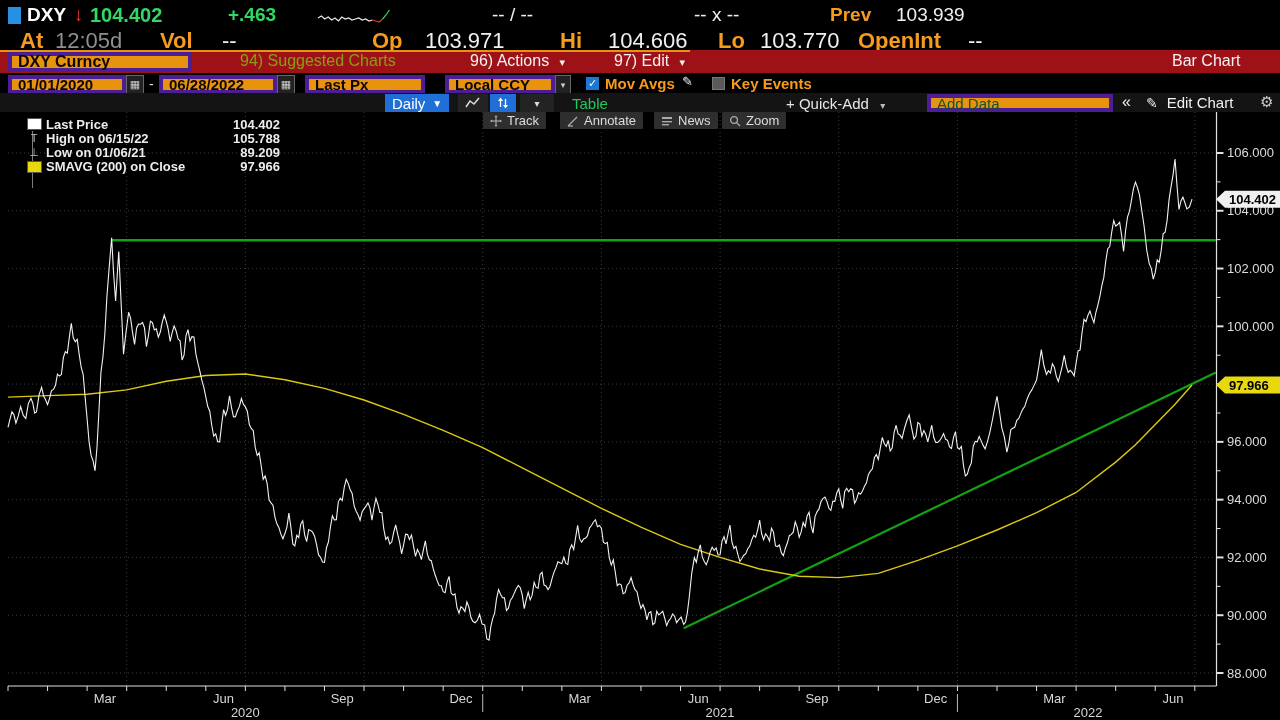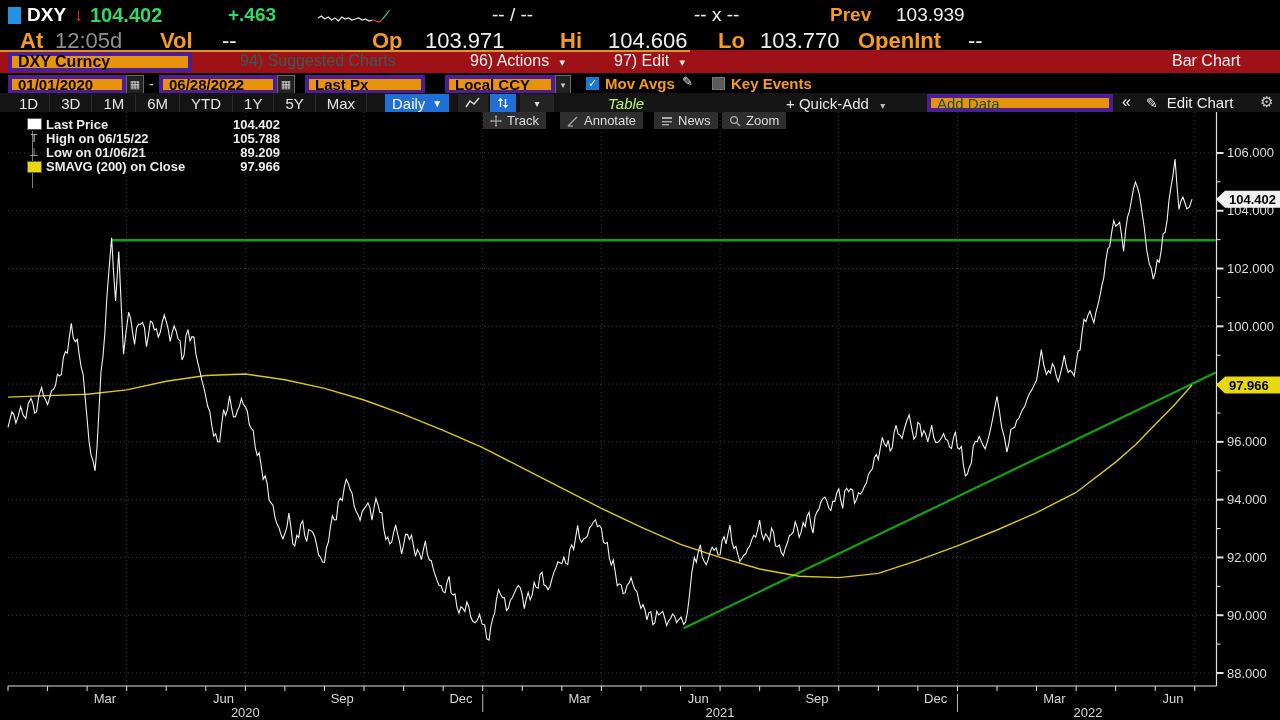--- a/index.html
+++ b/index.html
@@ -10,21 +10,21 @@
   .olab{color:#f79b1e;font-weight:700;}
   .wval{color:#f0f0f0;}
   .gval{color:#31d863;font-weight:700;}
   .gray{color:#8f8f8f;}
   .r1{font-size:19px;}
   .r2{font-size:22px;}
   
   #redbar{left:0;top:50px;width:1280px;height:23px;background:#9e1116;}
   #tabline{left:0;top:50px;width:690px;height:2px;background:#e8930e;}
   .redbtn{color:#f2f2f2;font-size:16px;top:2px;}
-  .dimred{color:#0f766e;opacity:.75;}
+  .dimred{color:#84cc16;opacity:.75;}
   .fieldtxt{color:#0d0600;font-size:15px;font-weight:700;}
   .ofield{background:#e8930e;border:4px solid #4c1d95;display:flex;align-items:center;padding:0 6px;box-sizing:border-box;height:19px;}
   .minibox{background:#222;border:1px solid #666;color:#ccc;display:flex;align-items:center;justify-content:center;box-sizing:border-box;height:19px;font-size:11px;}
   .cb{width:13px;height:13px;display:flex;align-items:center;justify-content:center;font-size:11px;box-sizing:border-box;}
   
   #ranges{left:8px;top:94px;display:flex;height:18px;background:#141414;}
   #ranges .rtab{color:#e6e6e6;font-size:15px;padding:0 11px;border-right:1px solid #2c2c2c;display:flex;align-items:center;cursor:default;}
   .bluebtn{background:#1f6fd6;color:#fff;font-size:15px;display:flex;align-items:center;padding:0 7px;height:18px;box-sizing:border-box;}
   .darkbtn{background:#232323;color:#ddd;display:flex;align-items:center;justify-content:center;height:18px;box-sizing:border-box;}
   .toolchip{background:#2e2e2e;color:#ddd;font-size:13px;height:17px;display:flex;align-items:center;gap:5px;padding:0 7px;box-sizing:border-box;border-radius:1px;}
@@ -115,51 +115,41 @@
     </div>
   <div class="abs cb" style="left:586px;top:77px;background:#1d78d2;color:#fff;">
       <span>✓</span>
     </div>
   <span class="abs olab" style="left:605px;top:75px;font-size:15px;">Mov Avgs</span>
   <span class="abs" style="left:682px;top:74px;color:#eee;font-size:13px;">✎</span>
   <div class="abs cb" style="left:712px;top:77px;background:#5a5a5a;border:1px solid #777;"></div>
   <span class="abs olab" style="left:731px;top:75px;font-size:15px;">Key Events</span>
 
   <div class="abs" style="left:0;top:93px;width:1280px;height:19px;background:#141414;"></div>
-  <div id="ranges" class="abs">
-      <span class="rtab">1D</span>
-      <span class="rtab">3D</span>
-      <span class="rtab">1M</span>
-      <span class="rtab">6M</span>
-      <span class="rtab">YTD</span>
-      <span class="rtab">1Y</span>
-      <span class="rtab">5Y</span>
-      <span class="rtab">Max</span>
-    </div>
   <div class="abs bluebtn" style="left:385px;top:94px;">
     <span>Daily</span>
     <span style="font-size:10px;margin-left:7px;">▼</span>
   </div>
   <div class="abs darkbtn" style="left:458px;top:94px;width:30px;">
     <svg width="16" height="12" viewBox="0 0 16 12">
         <polyline points="1,10 5,4 9,7 14,1" fill="none" stroke="#ddd" stroke-width="1.5"></polyline>
       </svg>
   </div>
   <div class="abs bluebtn" style="left:490px;top:94px;width:26px;padding:0;justify-content:center;">
     <svg width="12" height="12" viewBox="0 0 12 12">
       <line x1="3.5" y1="2" x2="3.5" y2="10" stroke="#fff" stroke-width="1.3"></line>
         <polygon points="1,4 6,4 3.5,0.5" fill="#fff"></polygon>
       <line x1="8.5" y1="2" x2="8.5" y2="10" stroke="#fff" stroke-width="1.3"></line>
         <polygon points="6,8 11,8 8.5,11.5" fill="#fff"></polygon>
     </svg>
   </div>
   <div class="abs darkbtn" style="left:520px;top:94px;width:34px;font-size:10px;">
       <span>▾</span>
     </div>
-  <span class="abs" style="left:608px;top:95px;color:#bef264;font-size:15px;font-style:italic;">Table</span>
+  <span class="abs" style="left:572px;top:95px;color:#22c55e;font-size:15px;">Table</span>
   <span class="abs" style="left:786px;top:95px;color:#e6e6e6;font-size:15px;">
     <span>+ Quick-Add</span>
     <span style="font-size:10px;margin-left:7px;color:#bbb;">▾</span>
   </span>
   <div class="abs ofield" style="left:927px;top:94px;width:186px;height:18px;">
     <span style="color:#14532d;font-size:15px;">Add Data</span>
   </div>
   <span class="abs" style="left:1122px;top:93px;color:#eee;font-size:16px;">«</span>
   <span class="abs" style="left:1146px;top:94px;color:#eee;font-size:14px;">
     <span>✎</span>

